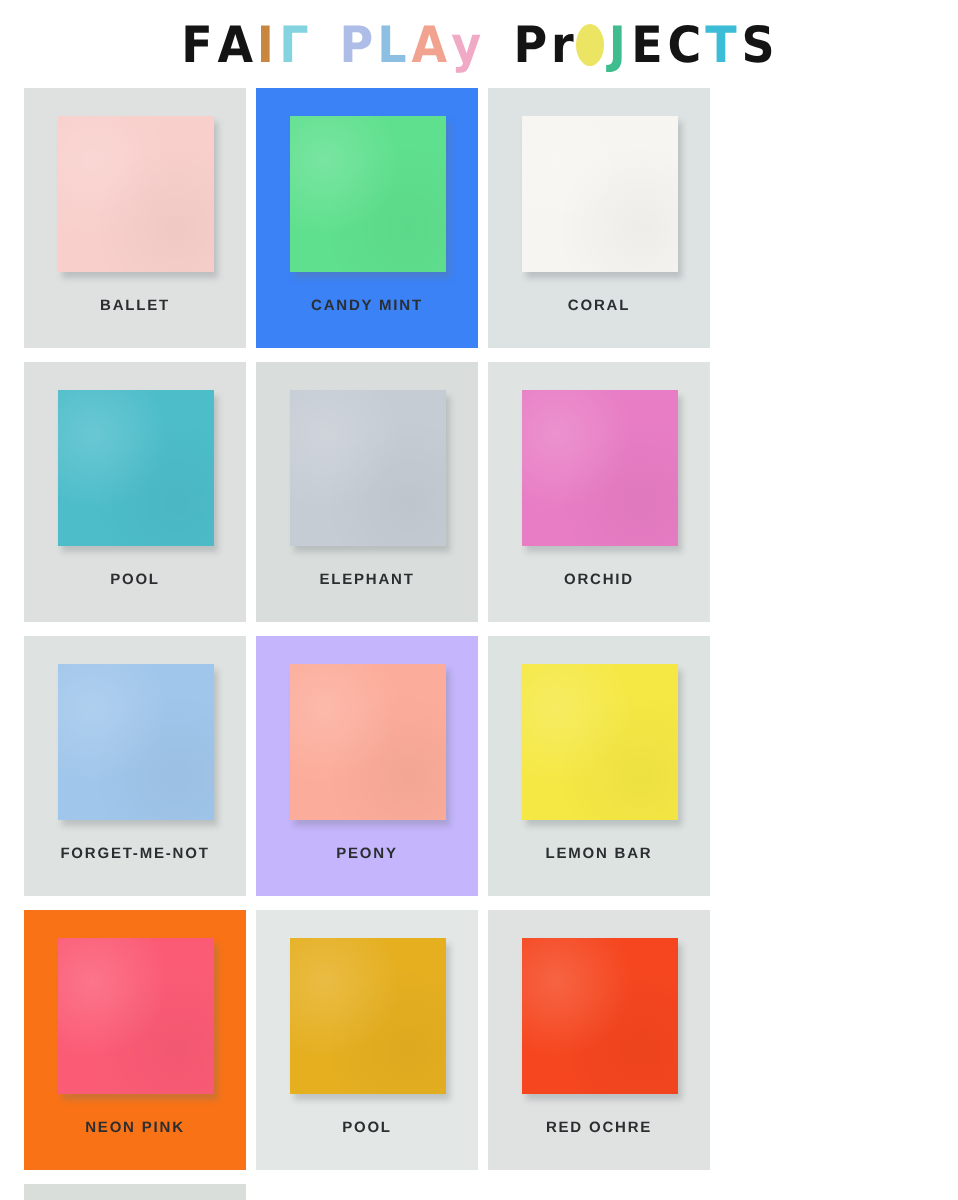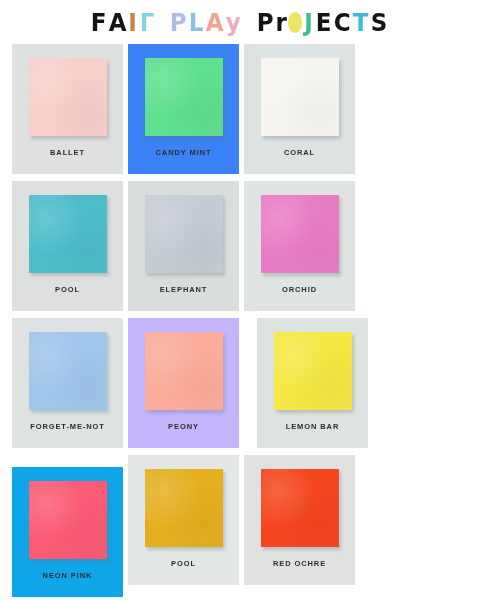--- a/index.html
+++ b/index.html
@@ -151,25 +151,25 @@
       <div class="swatch-label">ORCHID</div>
     </div>
     <div class="swatch-card" style="background: rgb(222, 226, 225);">
       <div class="swatch-chip" style="background: rgb(160, 198, 235);"></div>
       <div class="swatch-label">FORGET-ME-NOT</div>
     </div>
     <div class="swatch-card" style="background: #c4b5fd;">
       <div class="swatch-chip" style="background: rgb(252, 172, 154);"></div>
       <div class="swatch-label">PEONY</div>
     </div>
-    <div class="swatch-card" style="background: rgb(221, 227, 225); margin-left: 13px;">
+    <div class="swatch-card" style="background: rgb(221, 227, 225);">
       <div class="swatch-chip" style="background: rgb(245, 232, 68);"></div>
       <div class="swatch-label">LEMON BAR</div>
     </div>
-    <div class="swatch-card" style="background: #0ea5e9; margin-top: 12px;">
+    <div class="swatch-card" style="background: #f97316;">
       <div class="swatch-chip" style="background: rgb(251, 91, 117);"></div>
       <div class="swatch-label">NEON PINK</div>
     </div>
     <div class="swatch-card" style="background: rgb(227, 231, 229);">
       <div class="swatch-chip" style="background: rgb(229, 175, 32);"></div>
       <div class="swatch-label">POOL</div>
     </div>
     <div class="swatch-card" style="background: rgb(223, 226, 225);">
       <div class="swatch-chip" style="background: rgb(245, 70, 31);"></div>
       <div class="swatch-label">RED OCHRE</div>

